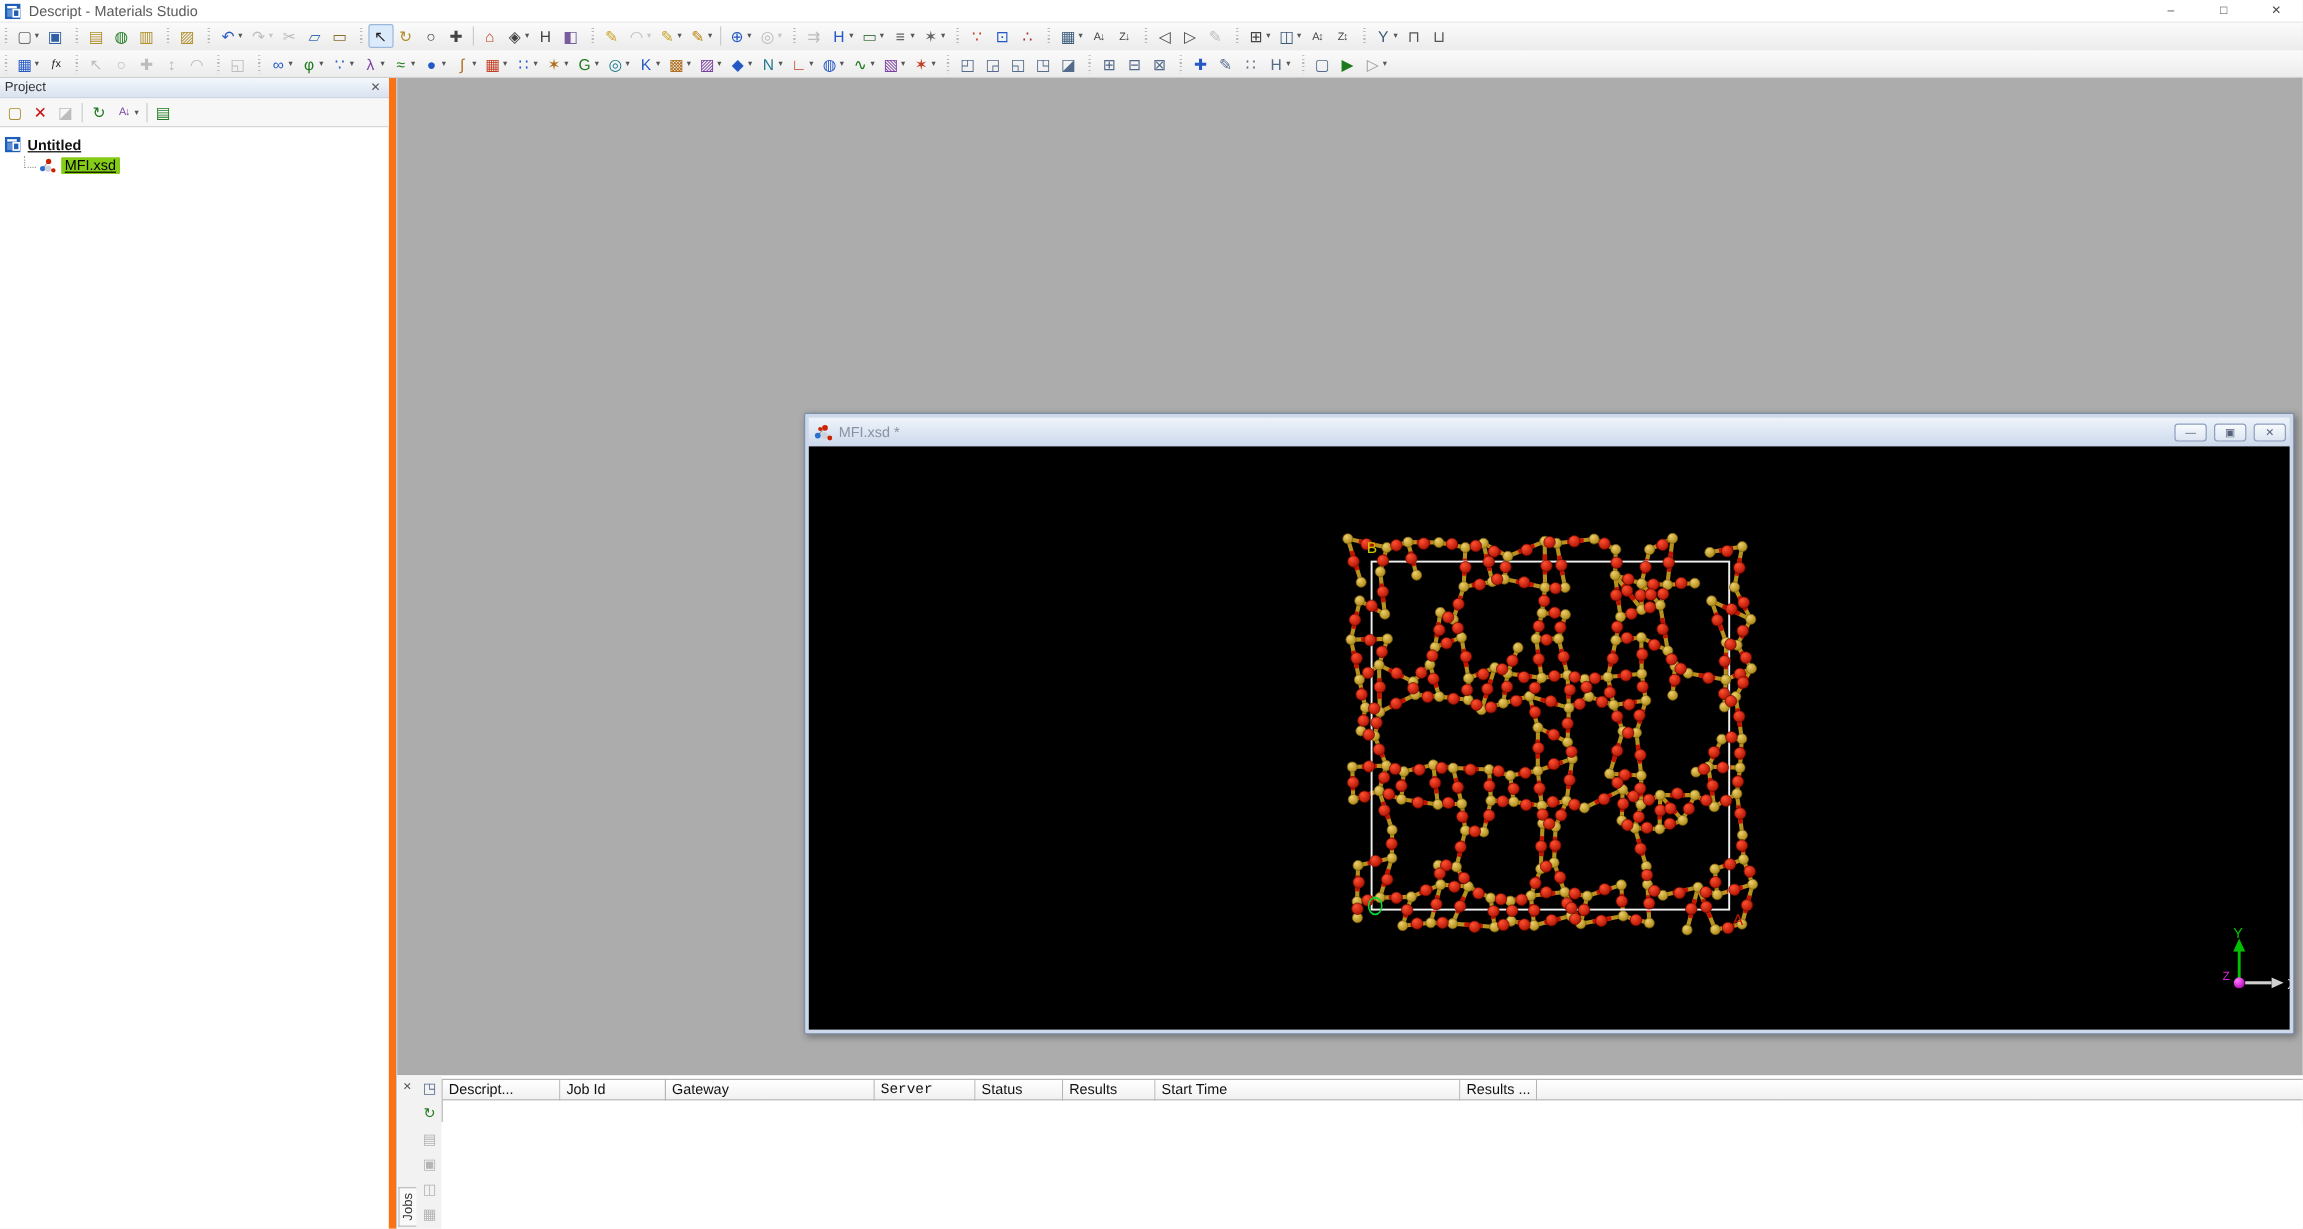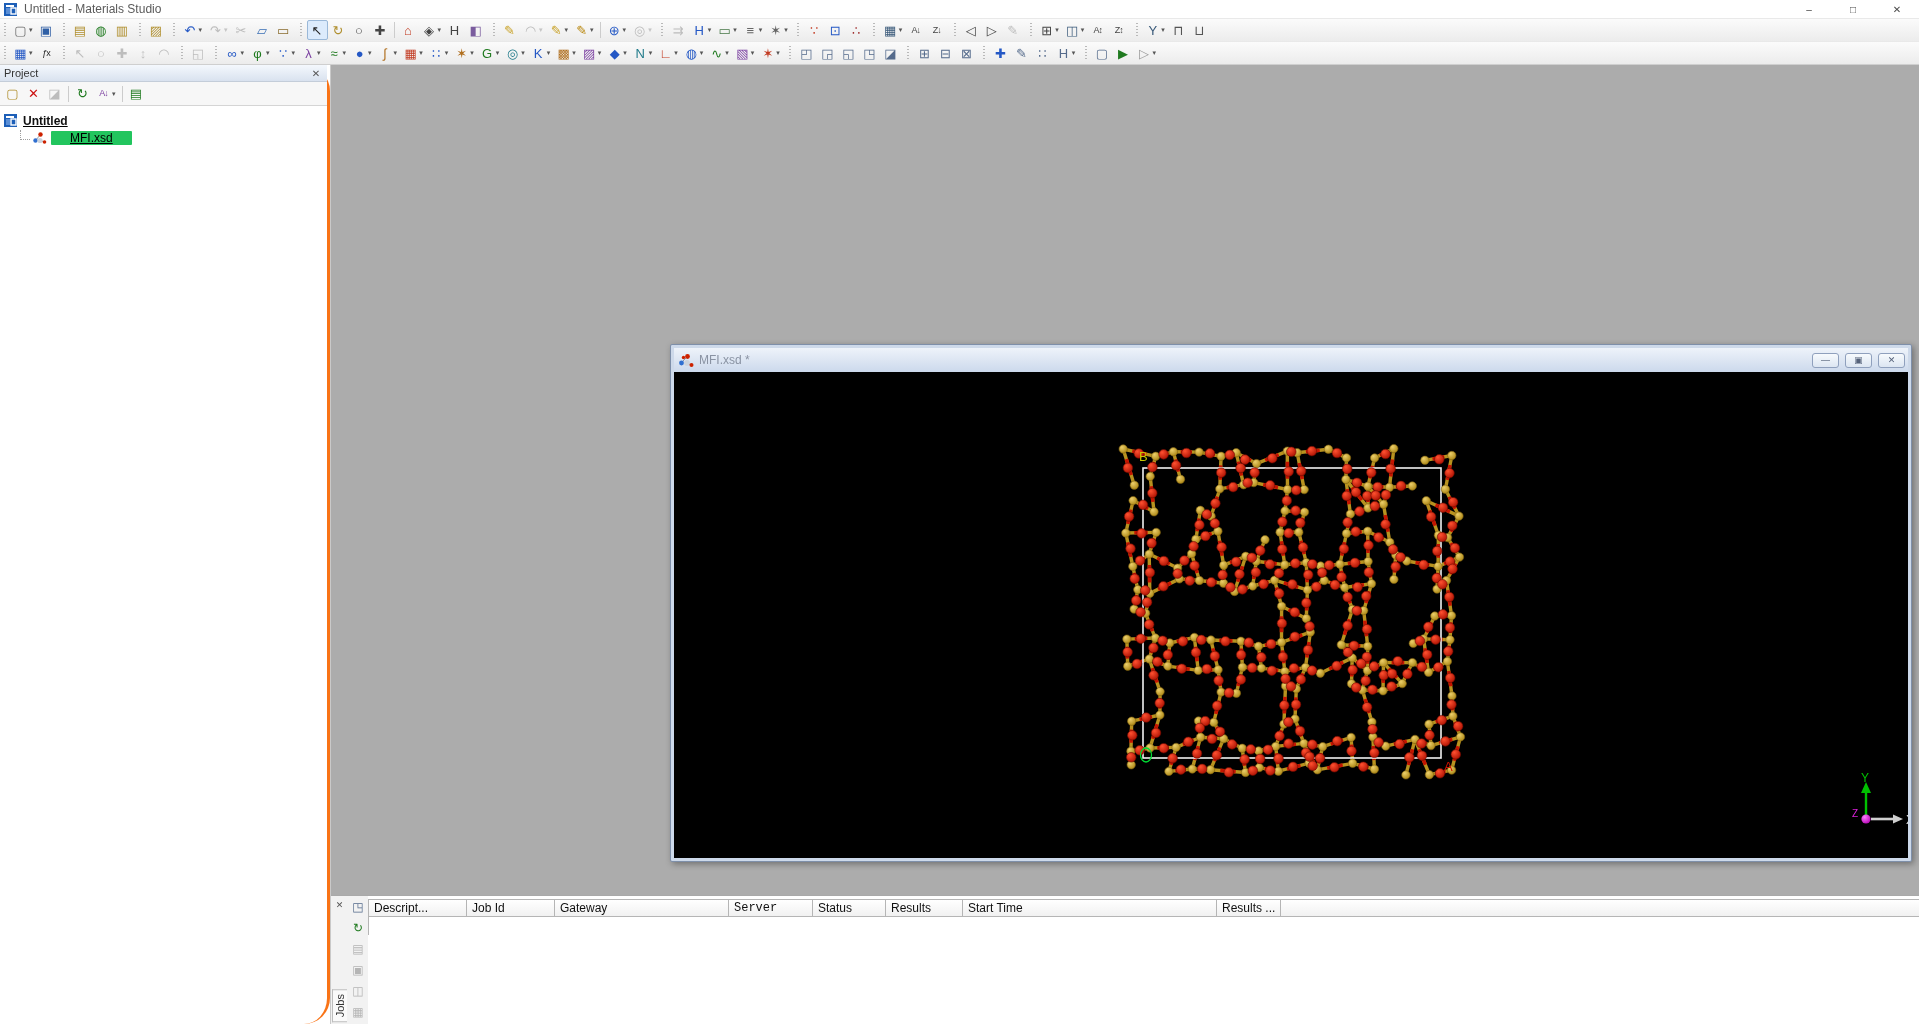--- a/index.html
+++ b/index.html
@@ -34,32 +34,32 @@
   .tb-btn.on { background:#dcebfc; border-color:#9ab8d8; }
   .tb-btn.dis .glyph { color:#bdbdbd !important; }
   .dd { font-size:7px; color:#555; margin-left:1px; }
   .tb-btn.dis .dd { color:#c5c5c5; }
   .tb-sep { width:1px; height:16px; background:#cccccc; margin:0 3px; }
 
   
   .main { flex:1 1 auto; display:flex; min-height:0; }
 
   
-  .project-panel { width:330px; flex:0 0 330px; background:#ffffff; border-right:3px solid #f97316; display:flex; flex-direction:column;border-radius:26px; }
+  .project-panel { width:330px; flex:0 0 330px; background:#ffffff; border-right:6px solid #f97316; display:flex; flex-direction:column; }
   .panel-header { height:17px; background:linear-gradient(#f4f8fd,#d9e2ef); border-bottom:1px solid #c4cdd9;
                   display:flex; align-items:center; padding:0 4px; color:#333; font-size:11px; }
   .panel-close { margin-left:auto; width:14px; text-align:center; color:#555; font-size:10px; }
   .panel-toolbar { height:24px; display:flex; align-items:center; border-bottom:1px solid #d5d5d5; background:#f7f7f7; padding-left:2px; }
   .tree { flex:1 1 auto; padding:6px 4px; overflow:hidden; }
   .tree-row { display:flex; align-items:center; height:17px;text-decoration:underline; }
   .tree-row .t-icon { width:15px; height:14px; margin-right:4px; display:inline-flex; }
   .tree-root-label { font-weight:bold; color:#111; }
   .tree-child { margin-left:14px; position:relative; }
   .tree-elbow { width:10px; height:10px; border-left:1px dotted #9f9f9f; border-bottom:1px dotted #9f9f9f; margin:-6px 2px 0 2px; }
-  .tree-label.selected { background:#22c55e; padding:0 19px; border-radius:1px; }
+  .tree-label.selected { background:#84cc16; padding:0 3px; border-radius:1px; }
 
   .splitter { width:1px; background:#c9c9c9; flex:0 0 1px; }
 
   
   .workspace { flex:1 1 auto; display:flex; flex-direction:column; min-width:0; }
   .canvas-area { flex:1 1 auto; background:#acacac; position:relative; overflow:hidden; }
 
   
   .doc-window { position:absolute; left:339px; top:279px; width:1242px; height:518px;
                 background:#cdd9ea; border:1px solid #7e8fa9; border-radius:2px;
@@ -109,21 +109,21 @@
 
   <div class="titlebar">
     <span class="app-icon">
       <svg width="14" height="13" viewBox="0 0 14 13">
         <rect x="0" y="0" width="13" height="13" fill="#1d5fb8"></rect>
         <rect x="2" y="2" width="8" height="2" fill="#ffffff"></rect>
         <rect x="2" y="5" width="4" height="6" fill="#5b8fd6"></rect>
         <rect x="7" y="5" width="5" height="6" fill="none" stroke="#ffffff" stroke-width="1.4"></rect>
       </svg>
     </span>
-    <span class="title-text">Untitled - Materials Studio</span>
+    <span class="title-text">Descript - Materials Studio</span>
     <div class="win-controls">
         <span class="wbtn-main">–</span>
         <span class="wbtn-main">□</span>
         <span class="wbtn-main">✕</span>
       </div>
   </div>
 
 
   <div class="toolbar" id="tb1">
       <div class="tb-band">

